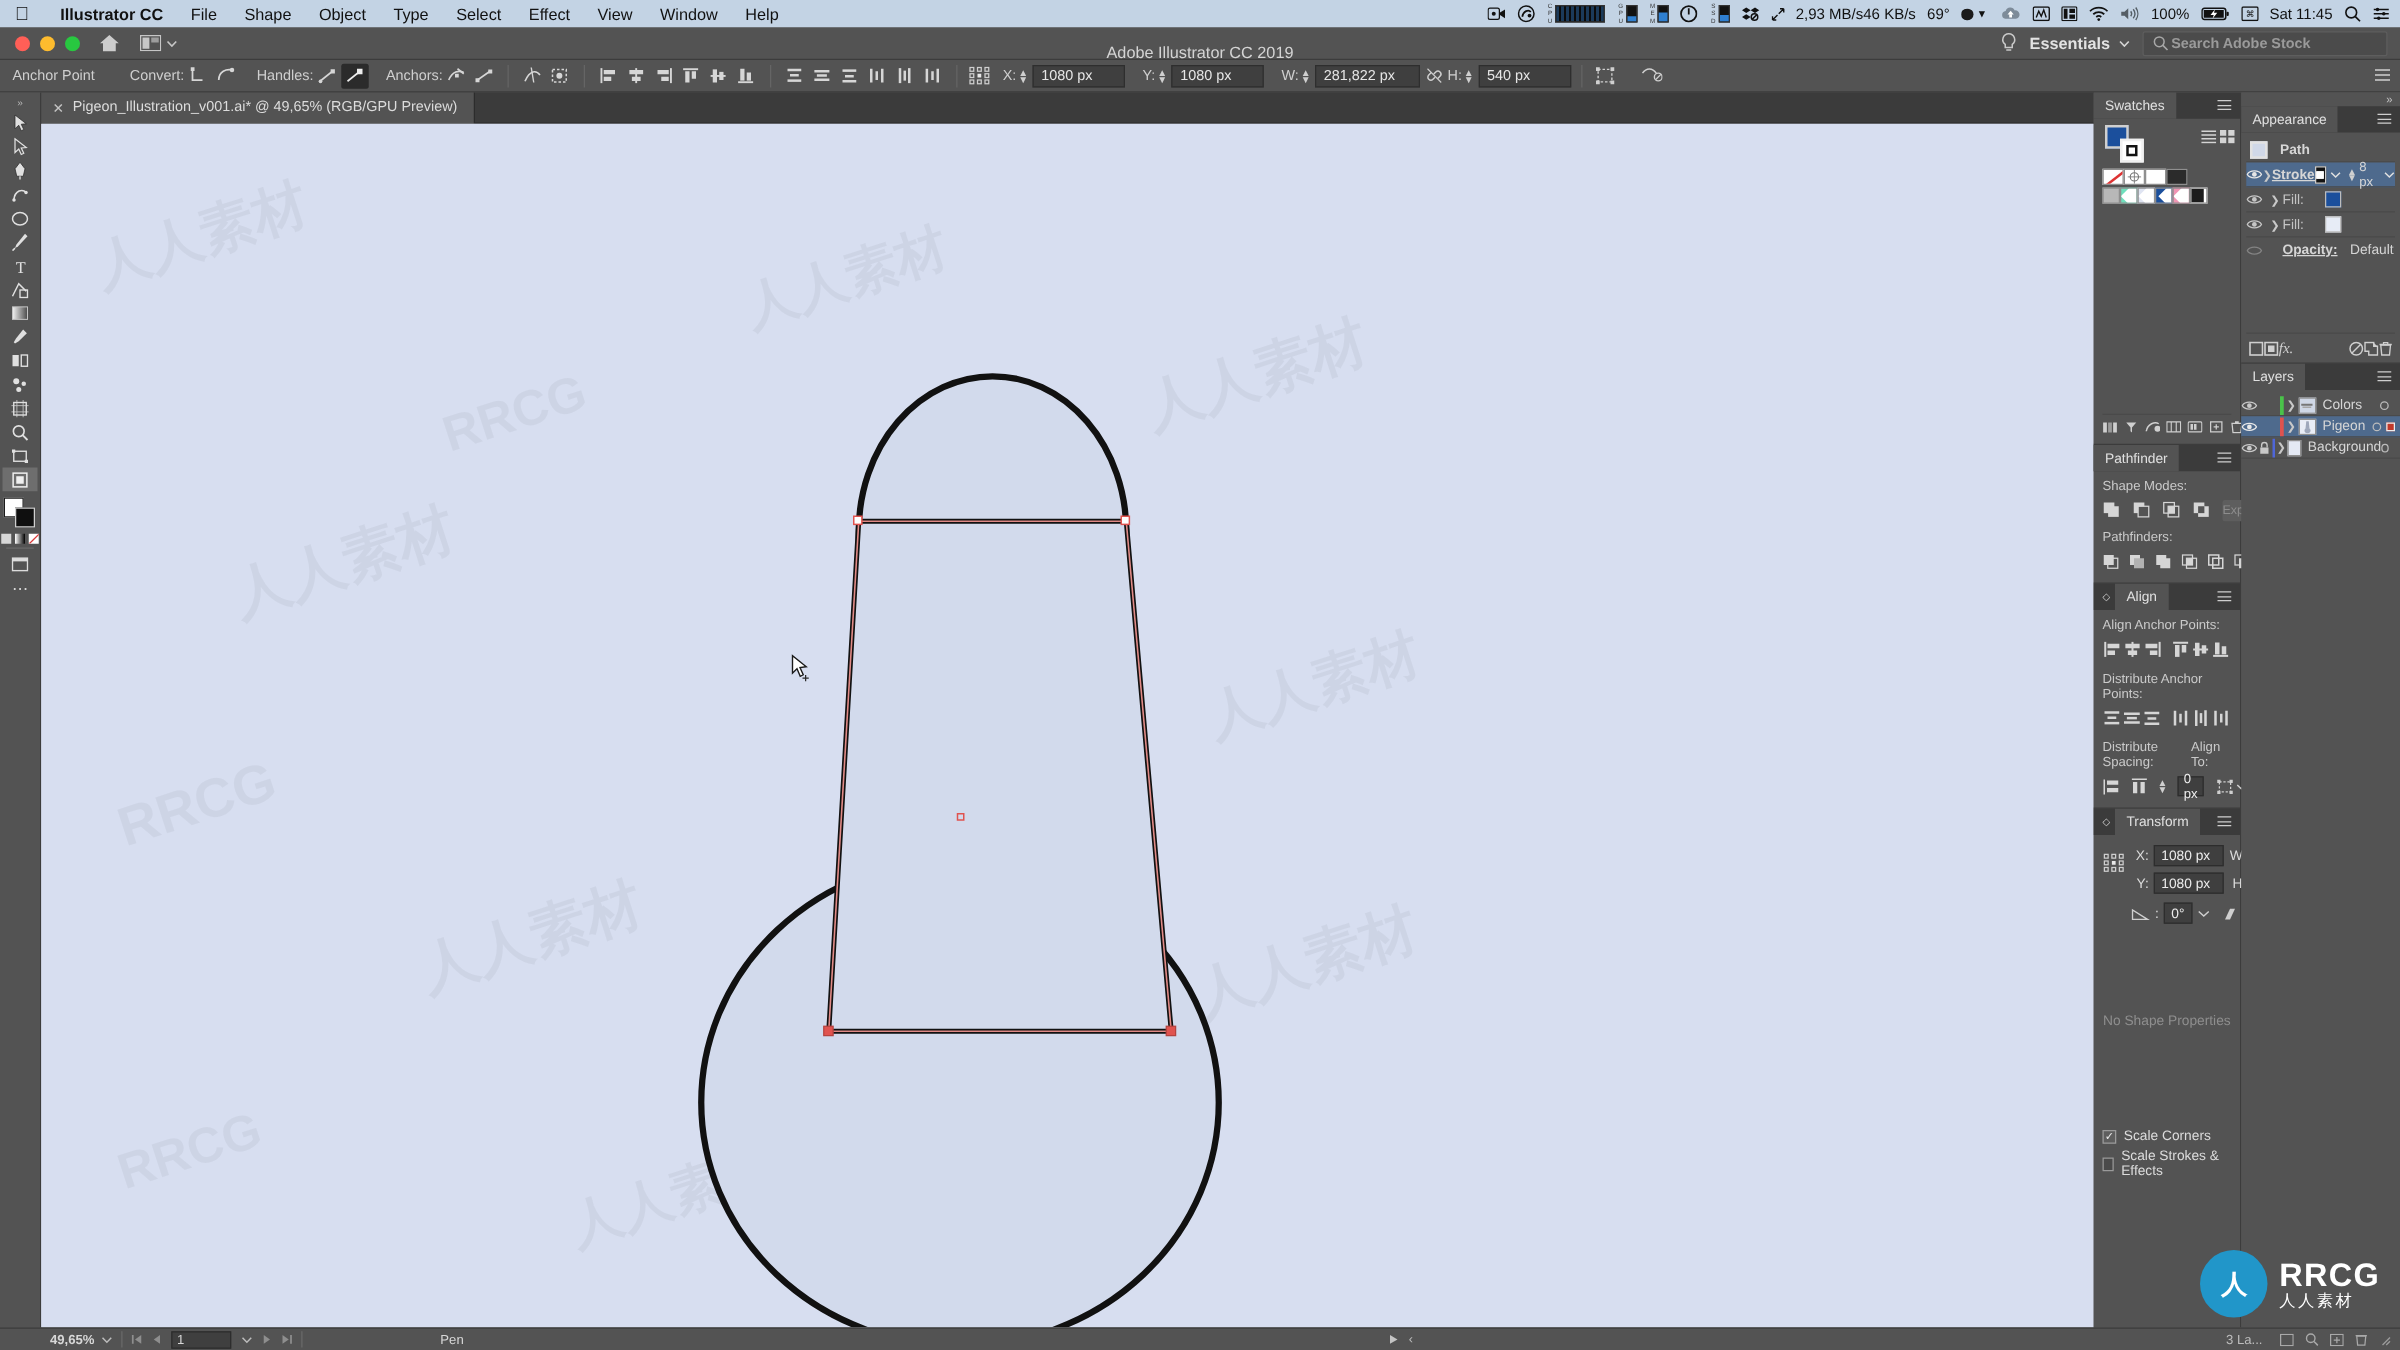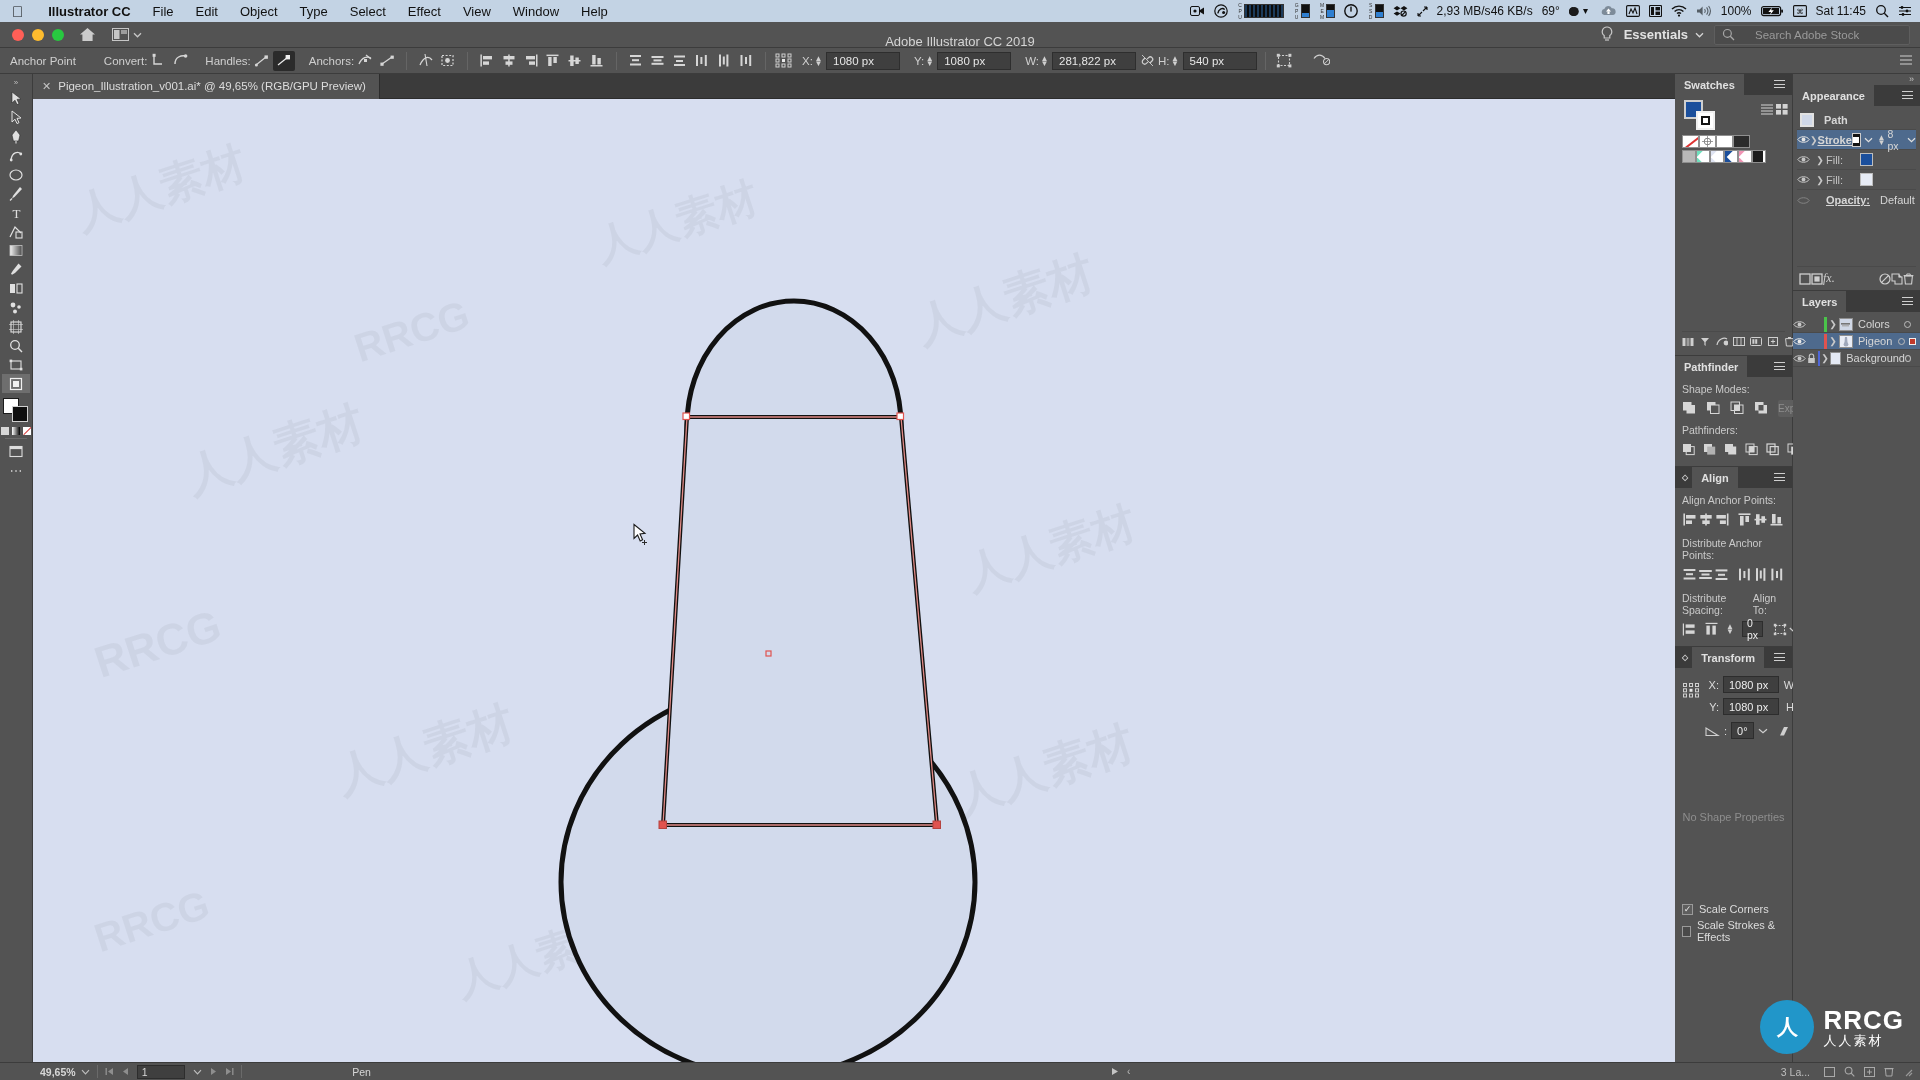--- a/index.html
+++ b/index.html
@@ -42,21 +42,21 @@
   .traffic { display:flex; gap:8px; padding-left:12px; align-items:center; }
   .tl { width:12px; height:12px; border-radius:50%; }
   .tl.r{background:#ff5f57;} .tl.y{background:#febc2e;} .tl.g{background:#28c840;}
   .homebtn { margin-left:14px; width:18px; height:18px; display:flex; align-items:center; justify-content:center; }
   .arrangebtn { margin-left:16px; display:flex; align-items:center; gap:4px; }
   .apptitle { position:absolute; left:0; right:0; text-align:center; color:#d4d4d4; font-size:13px; pointer-events:none;margin-top:14px; }
   .tbright { margin-left:auto; display:flex; align-items:center; gap:10px; padding-right:10px;justify-content:space-between; }
   .ess { display:flex; align-items:center; gap:7px; font-size:13px; font-weight:bold; color:#e2e2e2; }
   .searchstock {
     width:196px; height:20px; background:#4b4b4b; border:1px solid #5e5e5e; border-radius:2px;
-    display:flex; align-items:center; gap:20px; padding:0 7px; color:#9a9a9a; font-size:11.5px;
+    display:flex; align-items:center; gap:2px; padding:0 7px; color:#9a9a9a; font-size:11.5px;font-weight:bold;
   }
 
   
   .ctrlbar {
     position:absolute; left:0; top:48px; width:1920px; height:26px;
     background:#535353; border-bottom:1px solid #3c3c3c;
     display:flex; align-items:center; padding-left:10px; gap:0;
   }
   .clabel { color:#cfcfcf; font-size:11.5px; white-space:nowrap; }
   .cgap { width:14px; }
@@ -103,21 +103,21 @@
   .cursor-pen { position:absolute; left:597px; top:424px; }
 
   
   .rdock { position:absolute; right:0; top:74px; width:245px; bottom:18px; background:#535353; }
   .rcol-left { position:absolute; left:0; top:0; width:118px; bottom:0; background:#535353; border-right:1px solid #3c3c3c;}
   .rcol-right{ position:absolute; right:0; top:0; width:127px; bottom:0; background:#535353;}
 
   .panel { border-bottom:1px solid #3c3c3c; }
   .panelhdr {
     height:21px; background:#3b3b3b; display:flex; align-items:center;
-    padding-left:7px; font-size:11px; font-weight:bold; color:#e0e0e0; position:relative;
+    padding-left:7px; font-size:11px; font-weight:normal; color:#e0e0e0; position:relative;
   }
   .panelhdr .tabface { background:#535353; height:21px; display:flex; align-items:center; padding:0 9px; margin-left:-7px; }
   .ham { position:absolute; right:7px; top:6px; width:11px; }
   .ham i { display:block; height:1px; background:#cfcfcf; margin-bottom:2.5px; }
   .pbody { padding:6px 7px 8px 7px; }
   .sectlabel { color:#cacaca; font-size:10.5px; margin-bottom:4px; }
 
   .gridbtn { width:18px; height:18px; border-radius:2px; display:flex; align-items:center; justify-content:center; }
   .row { display:flex; align-items:center; }
 
@@ -169,21 +169,21 @@
 </style>
 </head>
 <body>
 
 <div class="app">
 
   <div class="macbar">
     <div class="apple"></div>
     <div class="mitem bold">Illustrator CC</div>
     <div class="mitem">File</div>
-    <div class="mitem">Edit</div>
+    <div class="mitem">Shape</div>
     <div class="mitem">Object</div>
     <div class="mitem">Type</div>
     <div class="mitem">Select</div>
     <div class="mitem">Effect</div>
     <div class="mitem">View</div>
     <div class="mitem">Window</div>
     <div class="mitem">Help</div>
 
     <div class="right">
       <div class="it">

